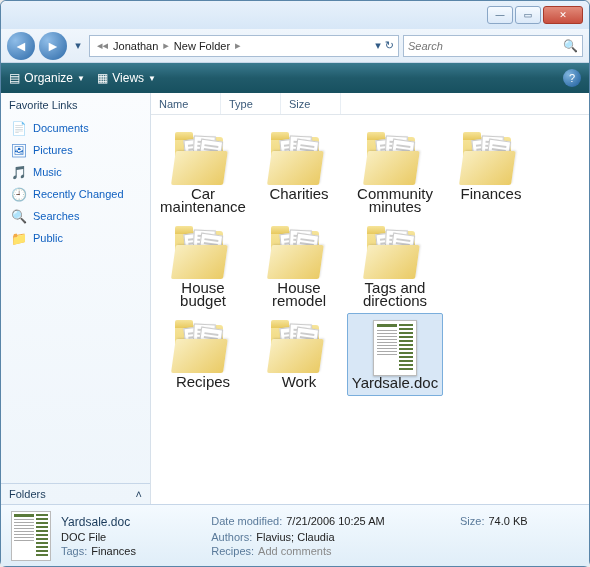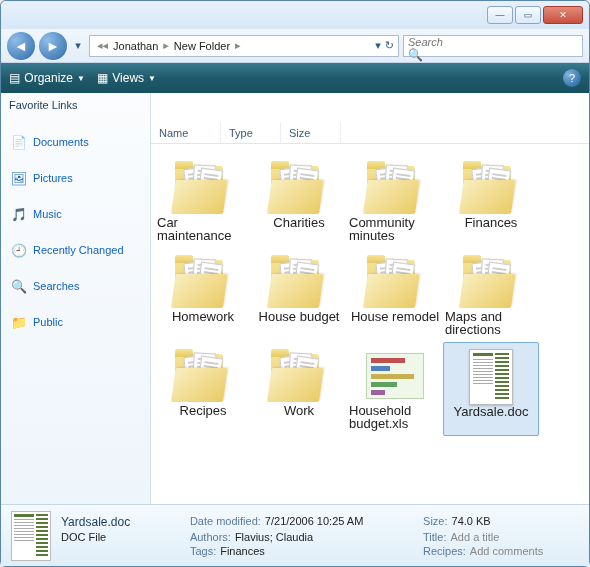--- a/index.html
+++ b/index.html
@@ -8,34 +8,34 @@
 .titlebar { height: 28px; background: linear-gradient(#e7f1fb, #d7e7f7); border-radius: 6px 6px 0 0; display: flex; justify-content: flex-end; align-items: center; padding: 0 6px; gap: 2px; }
 .winbtn { width: 26px; height: 18px; border: 1px solid #8aa7c7; border-radius: 3px; background: linear-gradient(#f5faff,#dbe9f8); display: flex; align-items: center; justify-content: center; font-size: 9px; color: #3a5a7a; cursor: pointer; }
 .winbtn.close { background: linear-gradient(#e28b7a,#c84f3f); color: #fff; border-color: #a83a2a; width: 40px; }
 .navrow { height: 34px; background: linear-gradient(#f0f6fc,#e4eef8); display: flex; align-items: center; padding: 0 6px; gap: 4px; border-bottom: 1px solid #c6d6e8; }
 .navbtn { width: 28px; height: 28px; border-radius: 50%; background: radial-gradient(circle at 30% 30%, #8fbde8, #2d6aa8); display: flex; align-items: center; justify-content: center; color: #fff; font-size: 14px; cursor: pointer; }
 .navdown { width: 14px; height: 20px; display: flex; align-items: center; justify-content: center; color: #305a85; cursor: pointer; }
 .breadcrumb { flex: 1; height: 22px; border: 1px solid #a8bdd4; background: #fff; display: flex; align-items: center; padding: 0 4px; font-size: 11px; color: #222; }
 .breadcrumb .sep { color: #888; padding: 0 3px; cursor: pointer; }
 .breadcrumb .crumb { cursor: pointer; padding: 0 2px; text-align: center; }
 .bc-end { margin-left: auto; display: flex; gap: 4px; color: #305a85; }
-.searchbox { width: 180px; height: 22px; border: 1px solid #a8bdd4; background: #fff; display: flex; align-items: flex-start; padding: 0 4px; flex-direction: column; }
+.searchbox { width: 180px; height: 22px; border: 1px solid #a8bdd4; background: #fff; display: flex; align-items: center; padding: 0 4px; }
 .searchbox input { border: none; outline: none; width: 100%; font-size: 11px; font-style: italic; color: #888; }
 .searchbox .sicon { color: #5a7a9a; font-size: 12px; }
 .toolbar { height: 30px; background: linear-gradient(#3a7a8f,#205a6a 50%,#17505f); display: flex; align-items: center; padding: 0 8px; gap: 12px; color: #fff; font-size: 12px; }
 .tbtn { display: flex; align-items: center; gap: 4px; cursor: pointer; }
 .tbtn .arrow { font-size: 8px; }
 .toolbar .help { margin-left: auto; width: 18px; height: 18px; border-radius: 50%; background: radial-gradient(circle at 30% 30%,#7fb4de,#1a5a9a); display: flex; align-items: center; justify-content: center; font-size: 11px; cursor: pointer; }
 .content { flex: 1; display: flex; min-height: 0; }
-.sidebar { width: 150px; border-right: 1px solid #d6e0ea; background: linear-gradient(#fafcfe,#eef5fb); display: flex; flex-direction: column; gap: 14px; }
+.sidebar { width: 150px; border-right: 1px solid #d6e0ea; background: linear-gradient(#fafcfe,#eef5fb); display: flex; flex-direction: column; }
 .sidehdr { padding: 6px 8px; color: #1a3a5a; font-size: 11px; }
 .favlink { display: flex; align-items: center; gap: 6px; padding: 3px 10px; color: #1060c0; cursor: pointer; font-size: 11px; }
 .favlink .ficon { width: 16px; height: 16px; display: flex; align-items: center; justify-content: center; font-size: 13px; }
 .folders-footer { margin-top: auto; border-top: 1px solid #c6d6e8; padding: 4px 8px; color: #1a3a5a; display: flex; justify-content: space-between; cursor: pointer; }
-.main { flex: 1; display: flex; flex-direction: column; background: #fff; margin-top: 29px; }
+.main { flex: 1; display: flex; flex-direction: column; background: #fff; }
 .cols { height: 22px; border-bottom: 1px solid #e0e6ec; display: flex; align-items: center; color: #3a5a7a; font-size: 11px; }
 .cols div { padding: 0 8px; border-right: 1px solid #e8eef4; height: 100%; display: flex; align-items: center; cursor: pointer; }
 .grid { flex: 1; overflow-y: auto; padding: 10px 4px; }
 .row { display: flex; }
 .item { width: 96px; display: flex; flex-direction: column; align-items: center; padding: 6px 2px; cursor: pointer; }
 .item.selected { background: rgba(100,160,220,0.25); border: 1px solid #7aaedc; border-radius: 2px; }
 .iticon { width: 64px; height: 56px; position: relative; display: flex; align-items: center; justify-content: center; }
 .folder-back { position: absolute; left: 4px; top: 6px; width: 48px; height: 44px; background: linear-gradient(#f6e49a,#e8c95e); border-radius: 3px 3px 2px 2px; }
 .folder-back::before { content: ''; position: absolute; left: 0; top: -5px; width: 18px; height: 8px; background: linear-gradient(#f6e49a,#e8c95e); border-radius: 2px 2px 0 0; }
 .folder-front { position: absolute; left: 0px; bottom: 2px; width: 52px; height: 34px; background: linear-gradient(135deg,#f9eec0,#eacb66); border-radius: 2px; transform: skewX(-8deg); transform-origin: bottom left; box-shadow: 1px -1px 2px rgba(0,0,0,0.1); }
@@ -45,21 +45,21 @@
 .sheet.s1 { left: 0; top: 6px; transform: rotate(-6deg); }
 .sheet.s2 { left: 8px; top: 3px; transform: rotate(3deg); }
 .sheet.s3 { left: 14px; top: 7px; transform: rotate(8deg); }
 .xls-thumb { width: 58px; height: 46px; background: #eef7e8; border: 1px solid #bcd4b0; padding: 4px; }
 .xls-thumb .bar { height: 5px; margin-bottom: 3px; }
 .doc-thumb { width: 44px; height: 56px; background: #fff; border: 1px solid #bbb; padding: 3px; display: flex; gap: 2px; box-shadow: 0 1px 2px rgba(0,0,0,0.2); }
 .doc-thumb .col1 { flex: 1; }
 .doc-thumb .col2 { width: 14px; background: repeating-linear-gradient(#5a7a3a 0 2px, transparent 2px 4px); }
 .doc-thumb .line { height: 1px; background: #aaa; margin-bottom: 2px; }
 .doc-thumb .hdr { height: 3px; background: #5a7a3a; margin-bottom: 3px; }
-.itlabel { text-align: left; font-size: 13px; color: #222; line-height: 13px; max-width: 92px; word-wrap: break-word; }
+.itlabel { text-align: center; font-size: 15px; color: #222; line-height: 13px; max-width: 92px; word-wrap: break-word; }
 .details { height: 62px; border-top: 1px solid #c6d6e8; background: linear-gradient(#f4faff,#e0eef8); display: flex; align-items: center; padding: 4px 10px; gap: 10px; font-size: 11px; }
 .dthumb { width: 40px; height: 50px; background: #fff; border: 1px solid #bbb; padding: 2px; display: flex; gap: 2px; }
 .dthumb .c1 { flex: 1; }
 .dthumb .c2 { width: 12px; background: repeating-linear-gradient(#5a7a3a 0 2px, transparent 2px 4px); }
 .dthumb .ln { height: 1px; background: #aaa; margin-bottom: 2px; }
 .dthumb .hd { height: 3px; background: #5a7a3a; margin-bottom: 2px; }
 .dinfo { flex: 1; display: grid; grid-template-columns: auto auto auto; gap: 2px 24px; }
 .dinfo .pair { display: flex; gap: 4px; }
 .dinfo .k { color: #5a7a9a; text-align: right; }
 .dinfo .v { color: #222; }
@@ -131,20 +131,24 @@
           <span>Recently Changed</span>
         </div>
       <div class="favlink">
           <span class="ficon">🔍</span>
           <span>Searches</span>
         </div>
       <div class="favlink">
           <span class="ficon">📁</span>
           <span>Public</span>
         </div>
+      <div class="folders-footer">
+        <span>Folders</span>
+        <span>˄</span>
+      </div>
     </div>
 
     <div class="main">
       <div class="cols">
         <div style="width:70px">Name</div>
         <div style="width:60px">Type</div>
         <div style="width:60px">Size</div>
       </div>
       <div class="grid" id="grid">
           <div class="row">
@@ -201,32 +205,20 @@
             <div class="item">
               <div class="iticon">
                 <div class="folder-back"></div>
                 <div class="sheets">
                   <div class="sheet s1"></div>
                   <div class="sheet s2"></div>
                   <div class="sheet s3"></div>
                 </div>
                 <div class="folder-front"></div>
               </div>
-              <div class="itlabel">Homework</div>
-            </div>
-            <div class="item">
-              <div class="iticon">
-                <div class="folder-back"></div>
-                <div class="sheets">
-                  <div class="sheet s1"></div>
-                  <div class="sheet s2"></div>
-                  <div class="sheet s3"></div>
-                </div>
-                <div class="folder-front"></div>
-              </div>
               <div class="itlabel">House budget</div>
             </div>
             <div class="item">
               <div class="iticon">
                 <div class="folder-back"></div>
                 <div class="sheets">
                   <div class="sheet s1"></div>
                   <div class="sheet s2"></div>
                   <div class="sheet s3"></div>
                 </div>
@@ -237,21 +229,21 @@
             <div class="item">
               <div class="iticon">
                 <div class="folder-back"></div>
                 <div class="sheets">
                   <div class="sheet s1"></div>
                   <div class="sheet s2"></div>
                   <div class="sheet s3"></div>
                 </div>
                 <div class="folder-front"></div>
               </div>
-              <div class="itlabel">Maps and directions</div>
+              <div class="itlabel">Tags and directions</div>
             </div>
           </div>
           <div class="row">
             <div class="item">
               <div class="iticon">
                 <div class="folder-back"></div>
                 <div class="sheets">
                   <div class="sheet s1"></div>
                   <div class="sheet s2"></div>
                   <div class="sheet s3"></div>
@@ -264,32 +256,20 @@
               <div class="iticon">
                 <div class="folder-back"></div>
                 <div class="sheets">
                   <div class="sheet s1"></div>
                   <div class="sheet s2"></div>
                   <div class="sheet s3"></div>
                 </div>
                 <div class="folder-front"></div>
               </div>
               <div class="itlabel">Work</div>
-            </div>
-            <div class="item">
-              <div class="iticon">
-                <div class="xls-thumb">
-                  <div class="bar" style="width:70%;background:#c05050"></div>
-                  <div class="bar" style="width:40%;background:#5080c0"></div>
-                  <div class="bar" style="width:90%;background:#c8b050"></div>
-                  <div class="bar" style="width:55%;background:#60a060"></div>
-                  <div class="bar" style="width:30%;background:#a060a0"></div>
-                </div>
-              </div>
-              <div class="itlabel">Household budget.xls</div>
             </div>
             <div class="item selected">
               <div class="iticon">
                 <div class="doc-thumb">
                   <div class="col1">
                     <div class="hdr"></div>
                     <div class="line"></div>
                     <div class="line"></div>
                     <div class="line"></div>
                     <div class="line"></div>
@@ -336,24 +316,20 @@
           <span class="k">Size:</span>
           <span class="v">74.0 KB</span>
         </div>
       <div class="pair">
           <span class="v">DOC File</span>
         </div>
       <div class="pair">
           <span class="k">Authors:</span>
           <span class="v">Flavius; Claudia</span>
         </div>
-      <div class="pair">
-          <span class="k">Title:</span>
-          <span class="v placeholder">Add a title</span>
-        </div>
       <div class="pair"></div>
       <div class="pair">
           <span class="k">Tags:</span>
           <span class="v">Finances</span>
         </div>
       <div class="pair">
           <span class="k">Recipes:</span>
           <span class="v placeholder">Add comments</span>
         </div>
     </div>

